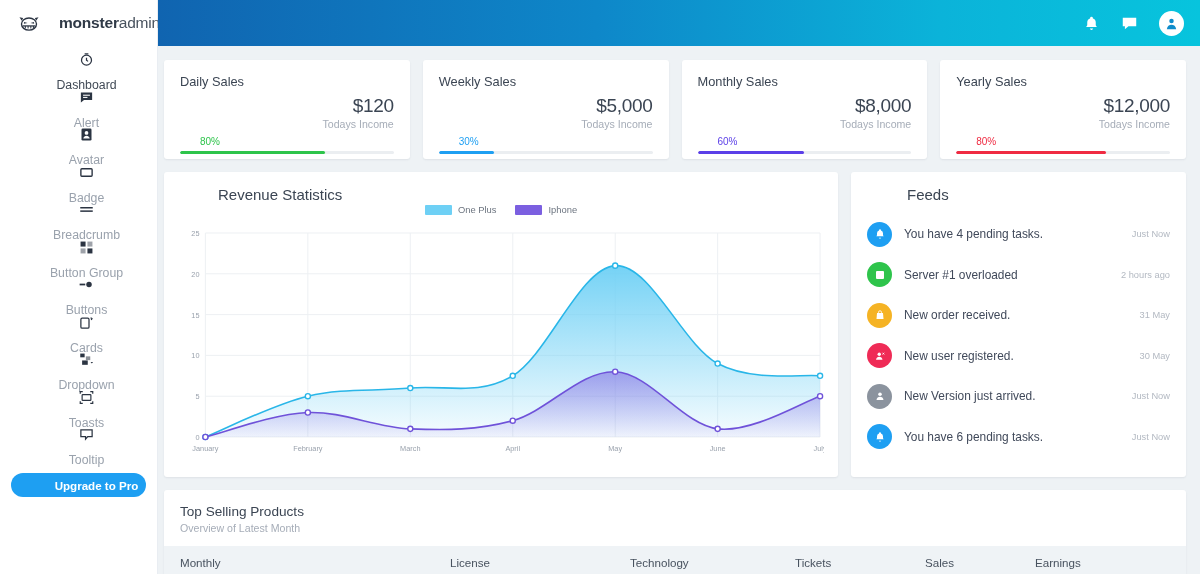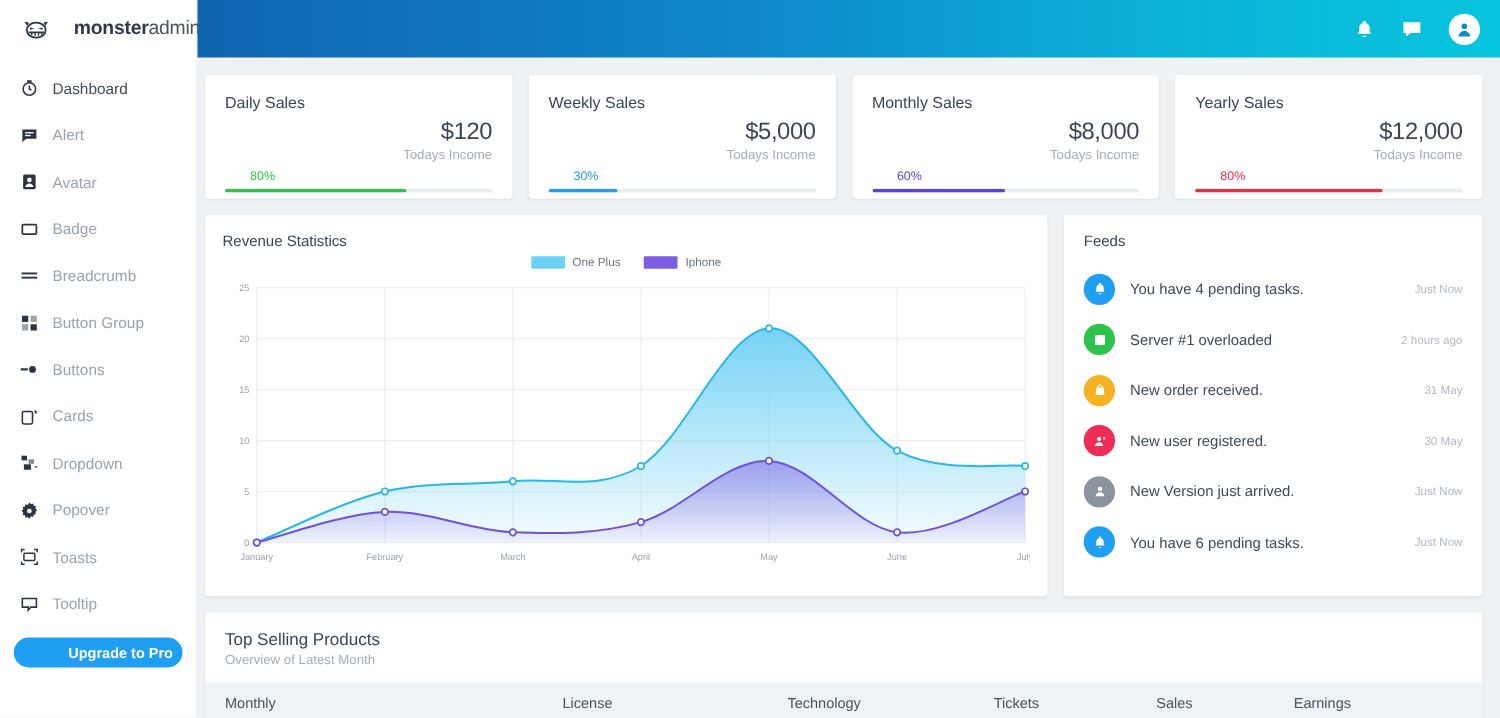--- a/index.html
+++ b/index.html
@@ -22,21 +22,21 @@
     padding-left: 18px; flex-shrink: 0;
   }
   .brand-icon { width: 22px; height: 22px; display:block; flex-shrink:0; }
   .brand-text { font-size: 15.5px; color: #303a47; letter-spacing: -.2px; white-space: nowrap; }
   .brand-text .b { font-weight: 700; }
   .brand-text .l { font-weight: 400; color: #49535f; }
 
   .nav { padding-top: 6px; }
   .nav-item {
     display: flex; align-items: center; gap: 11px;
-    height: 37.5px; padding-left: 16px; cursor: pointer;
+    height: 37.5px; padding-left: 16px; cursor: pointer; flex-direction: column;
   }
   .nav-ico { width: 15px; height: 15px; flex-shrink: 0; display: block; color: #2b3442; }
   .nav-lbl { font-size: 12.3px; color: #9aa2ad; white-space: nowrap; }
   .nav-item.active .nav-lbl { color: #414a56; }
 
   .upgrade-wrap { padding: 8px 11px 0 11px; }
   .upgrade {
     display: block; width: 100%; height: 24px; line-height: 26px;
     background: #1e9ff2; color: #fff; border: 0; border-radius: 13px;
     font-size: 11.6px; font-weight: 700; font-family: inherit;
@@ -72,21 +72,21 @@
   .stat-val { font-size: 19px; color: #3b4553; font-weight: 400; letter-spacing: -.3px; line-height: 1.1; }
   .stat-sub { font-size: 10.6px; color: #a6adb8; margin-top: 1px; }
   .stat-pct { font-size: 10px; margin-top: 6px; margin-left: 20px; }
   .bar-bg { height: 3px; background: #ebeef1; border-radius: 2px; margin-top: 4px; overflow: hidden; }
   .bar-fill { height: 3px; border-radius: 2px; }
 
   
   .midrow { display: flex; gap: 13px; margin-top: 13px; }
   .panel { background: #fff; border-radius: 3px; box-shadow: 0 1px 2px rgba(60,72,88,.09); }
   .chart-panel { flex: 1; height: 305px; padding: 14px 14px 0 14px; position: relative; min-width:0; }
-  .panel-title { font-size: 12px; color: #3b4553; }
+  .panel-title { font-size: 15px; color: #3b4553; margin-left: 40px; }
   .feeds-panel { width: 335px; height: 305px; flex-shrink: 0; padding: 14px 16px 0 16px; }
 
   .legend {
     position: absolute; top: 32px; left: 0; right: 0;
     display: flex; justify-content: center; gap: 19px; align-items: center;
   }
   .lg { display: flex; align-items: center; gap: 6px; }
   .lg-sw { width: 27px; height: 10px; border-radius: 1px; }
   .lg-tx { font-size: 9.4px; color: #6d7580; }
 
@@ -214,27 +214,20 @@
       <div class="nav-item">
         <svg class="nav-ico" viewBox="0 0 24 24">
           <rect x="2" y="2.5" width="7" height="6" fill="currentColor"></rect>
           <rect x="11" y="7" width="7" height="6" fill="currentColor" opacity=".55"></rect>
           <rect x="5" y="13.5" width="9" height="7" fill="currentColor"></rect>
           <path d="M18.5 16l2 2.5 2-2.5z" fill="currentColor"></path>
         </svg>
         <span class="nav-lbl">Dropdown</span>
       </div>
 
-      <div class="nav-item">
-        <svg class="nav-ico" viewBox="0 0 24 24">
-          <path fill="currentColor" d="M12 1.6l2.3 2.5 3.2-1 .6 3.3 3.3.6-1 3.2 2.5 2.3-2.5 2.3 1 3.2-3.3.6-.6 3.3-3.2-1L12 24.4l-2.3-2.5-3.2 1-.6-3.3-3.3-.6 1-3.2L1.1 13.5l2.5-2.3-1-3.2 3.3-.6.6-3.3 3.2 1z" transform="scale(.92) translate(1,0)"></path>
-          <circle cx="12" cy="12.5" r="3" fill="#fff"></circle>
-        </svg>
-        <span class="nav-lbl">Popover</span>
-      </div>
 
       <div class="nav-item">
         <svg class="nav-ico" viewBox="0 0 24 24" fill="none" stroke="currentColor" stroke-width="1.9">
           <path d="M2 6V2.5h4M22 6V2.5h-4M2 18v3.5h4M22 18v3.5h-4"></path>
           <rect x="5" y="7.5" width="14" height="9" rx="1"></rect>
         </svg>
         <span class="nav-lbl">Toasts</span>
       </div>
 
       <div class="nav-item">

